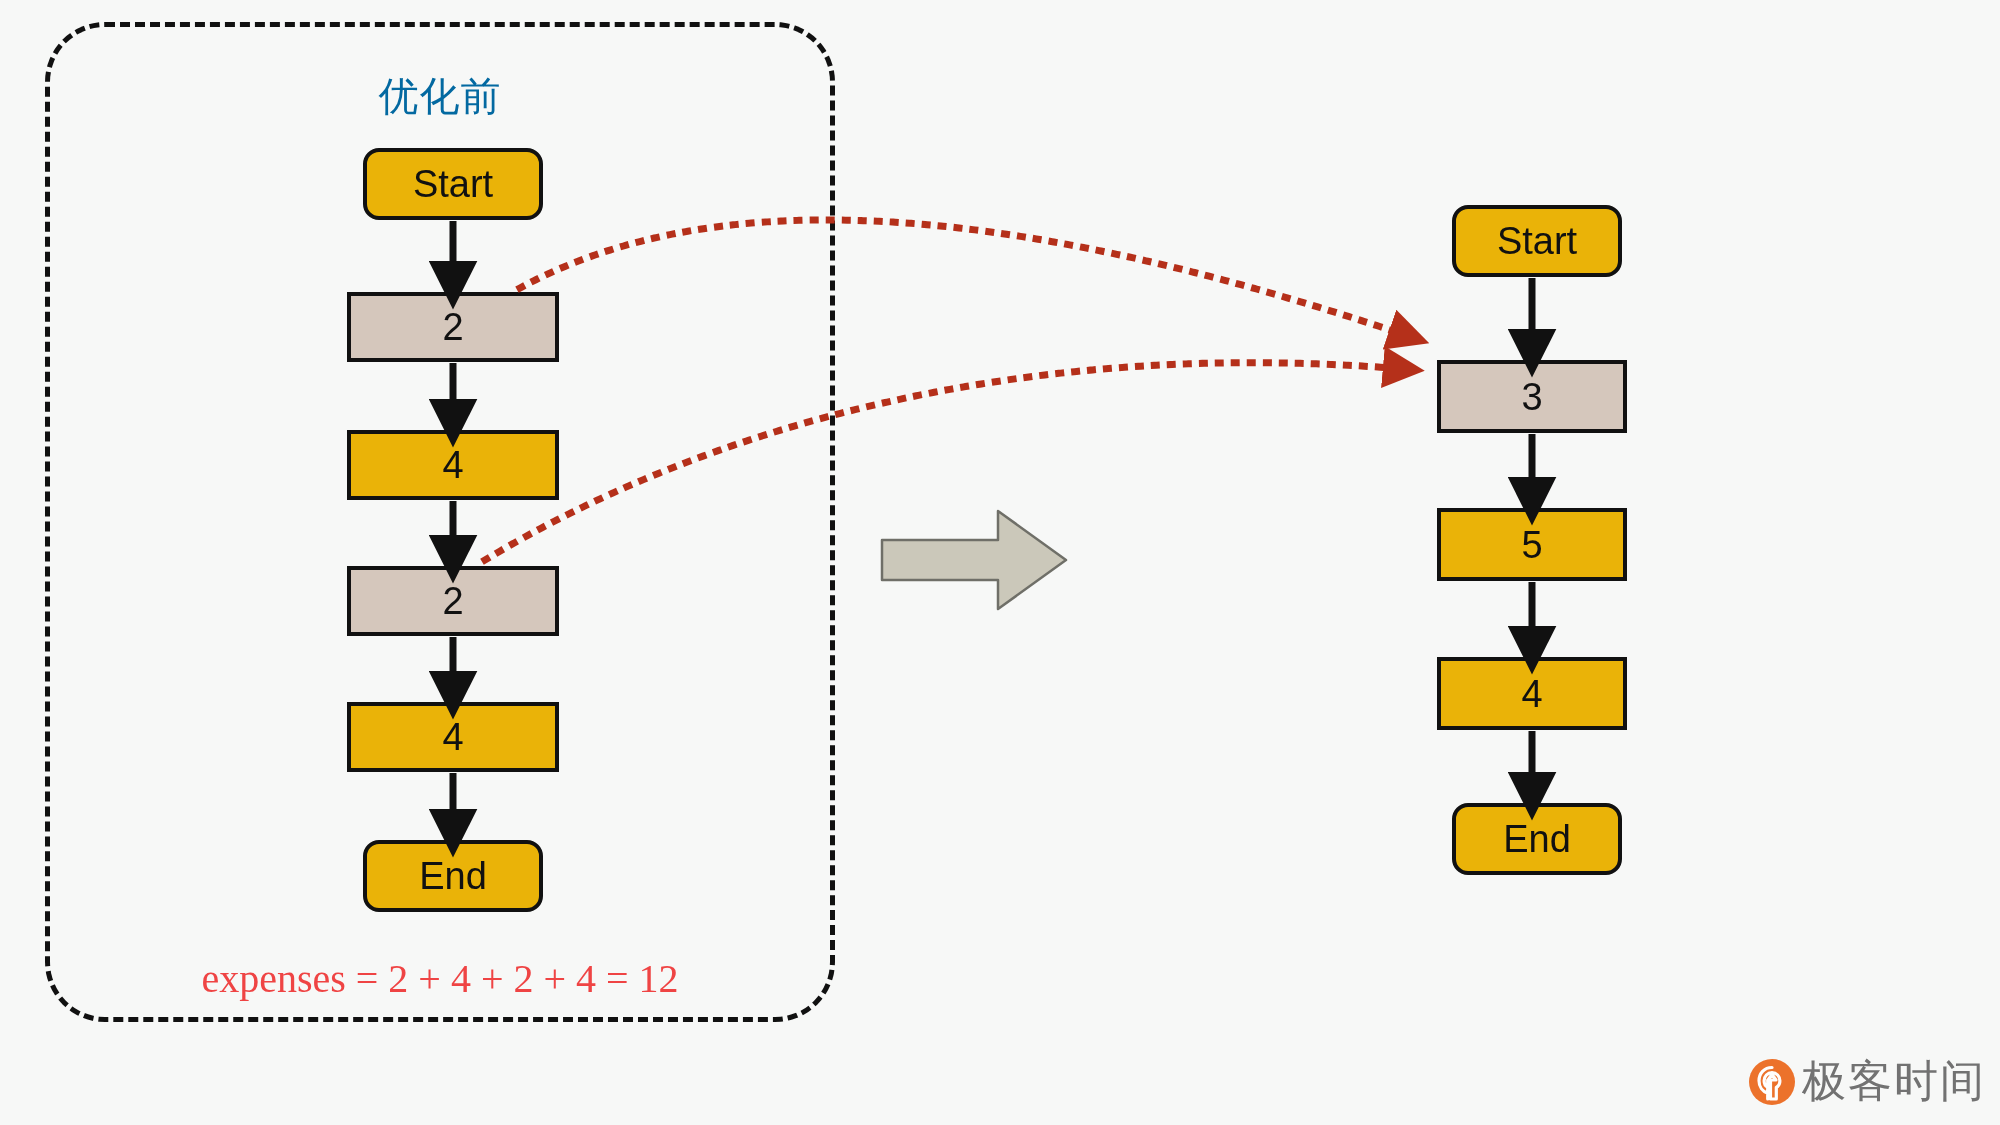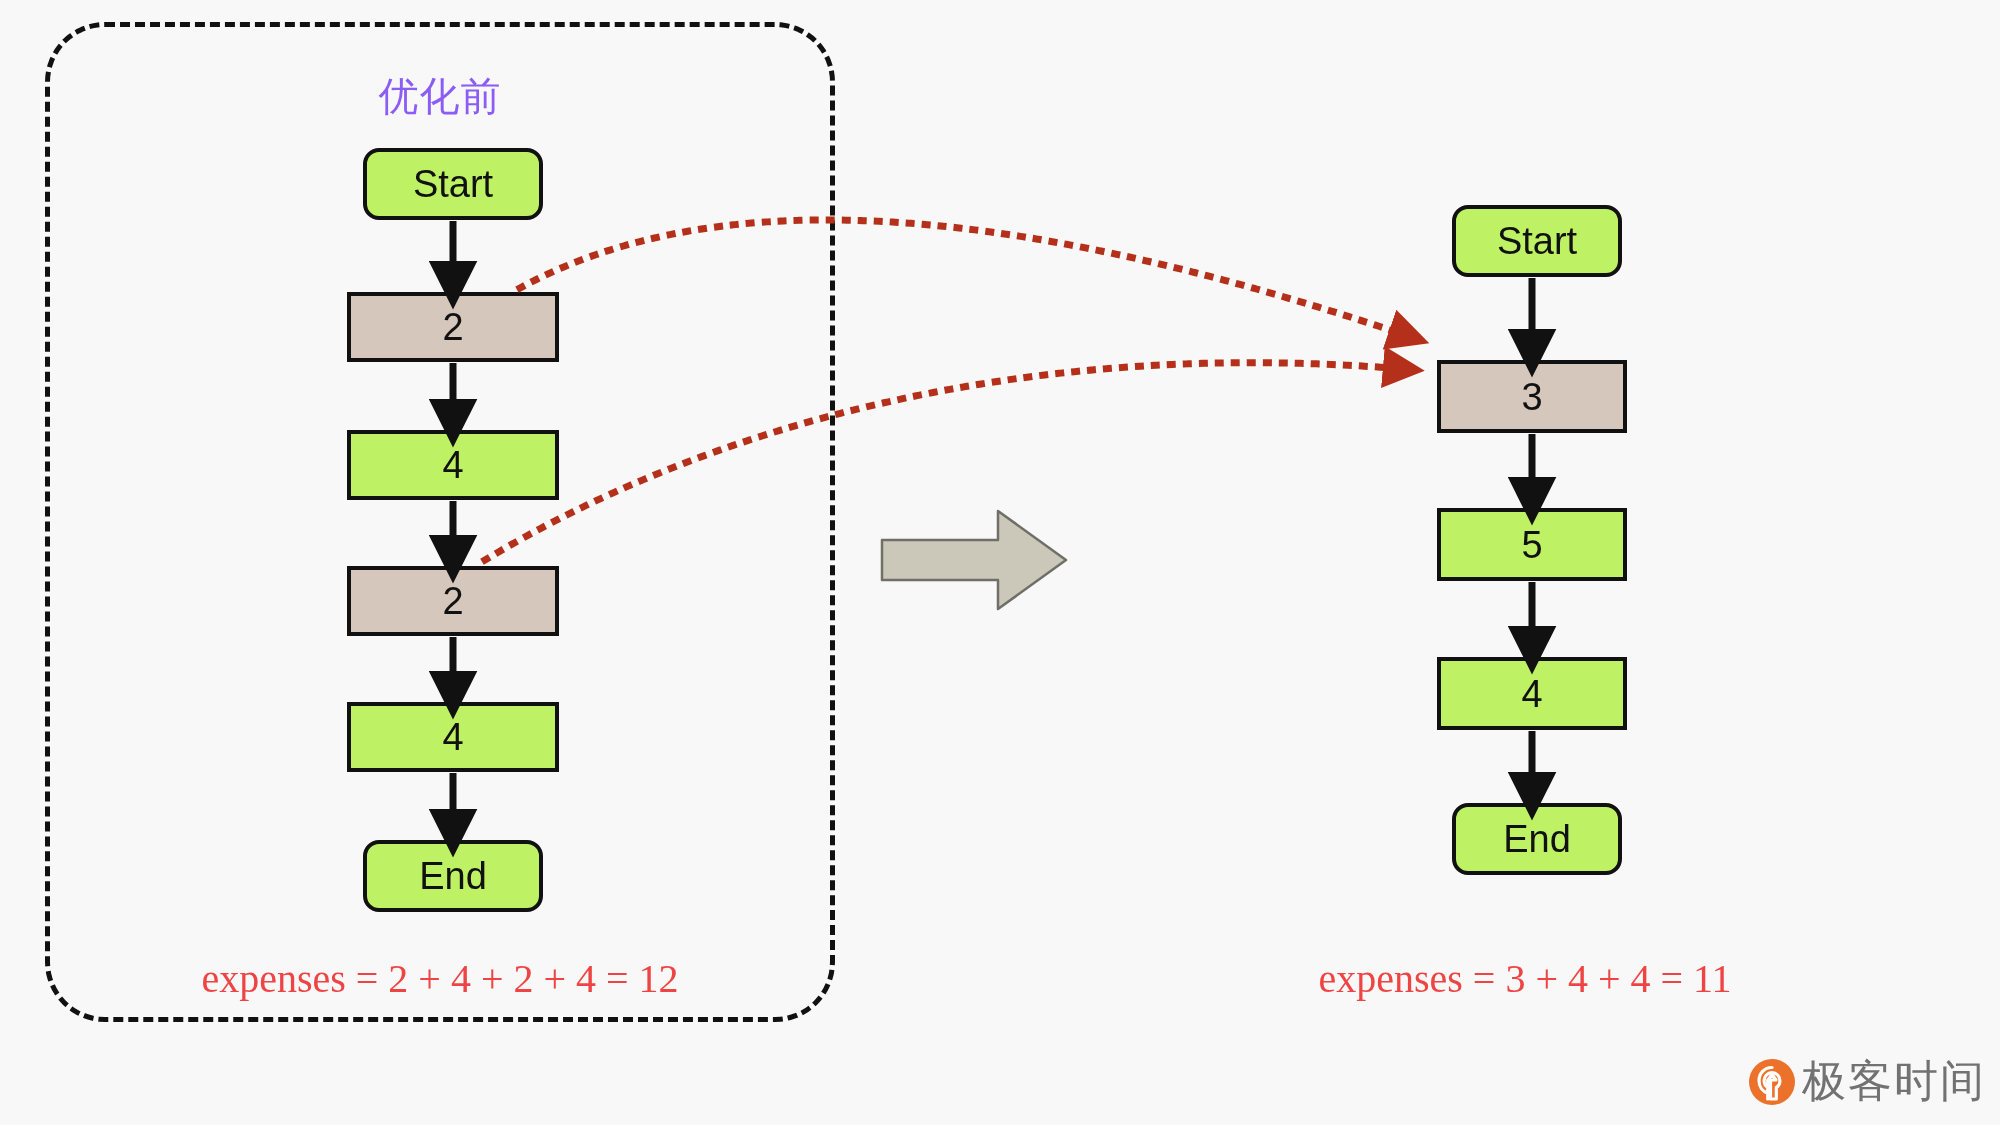--- a/index.html
+++ b/index.html
@@ -25,39 +25,39 @@
   }
   #panel-before { left: 45px;  top: 22px;  width: 790px;  height: 1000px; }
   #panel-after  { left: 1110px; top: 22px; width: 830px;  height: 1000px; }
 
   .panel-title {
     position: absolute;
     width: 100%;
     text-align: center;
     top: 42px;
     font-size: 40px;
-    color: #8b5cf6;
+    color: #0369a1;
     font-family: "DejaVu Sans", "Liberation Sans", sans-serif;
     letter-spacing: 1px;
   }
 
   
   .node {
     position: absolute;
     box-sizing: border-box;
     border: 4px solid #111111;
     display: flex;
     align-items: center;
     justify-content: center;
     font-size: 38px;
     color: #111;
     font-family: "Liberation Sans", sans-serif;
     line-height: 1;
   }
-  .node.teal { background: #bef264; }
+  .node.teal { background: #eab308; }
   .node.tan  { background: #d5c7bc; }
   .node.term {
     border-radius: 16px;
   }
 
   
   .conn {
     position: absolute;
   }
 
@@ -163,21 +163,20 @@
         <path d="M0,0 L6,3 L0,6 z" fill="#b5301a"></path>
       </marker>
     </defs>
 
     <path d="M520,288 C700,190 980,190 1420,340" fill="none" stroke="#b5301a" stroke-width="7" stroke-dasharray="2 14" stroke-linecap="square" marker-end="url(#redArrow)"></path>
 
     <path d="M485,560 C700,430 1020,335 1415,370" fill="none" stroke="#b5301a" stroke-width="7" stroke-dasharray="2 14" stroke-linecap="square" marker-end="url(#redArrow)"></path>
   </svg>
 
   <div class="expenses" id="expenses-before">expenses = 2 + 4 + 2 + 4 = 12</div>
-  <div class="expenses" id="expenses-after">expenses = 3 + 4 + 4 = 11</div>
 
   <div id="watermark">
     <svg width="56" height="56" viewBox="0 0 56 56" xmlns="http://www.w3.org/2000/svg">
       <circle cx="28" cy="28" r="23" fill="#ec6b21"></circle>
       <path d="M28 12 C19.5 12 14 18.5 14 26.5 C14 33 18 38 23.5 39.5 L23.5 33.5 C21 32.3 19.6 29.7 19.6 26.6 C19.6 21.8 23.2 17.8 28 17.8 C32.8 17.8 36.4 21.8 36.4 26.6 C36.4 29.7 35 32.3 32.5 33.5 L32.5 50 L26.8 50 L26.8 24.5 L31 24.5 L28 19.5 L25 24.5 L23.5 24.5 L23.5 50 L32.5 50" fill="none" stroke="#ffffff" stroke-width="0"></path>
       <path d="M28 13.5 C20.2 13.5 15 19.6 15 26.8 C15 32.8 18.6 37.6 23.7 39.2 L23.7 33.4 C21.3 32.1 20.1 29.7 20.1 26.8 C20.1 22.3 23.5 18.6 28 18.6 C32.5 18.6 35.9 22.3 35.9 26.8 C35.9 29.7 34.7 32.1 32.3 33.4 L32.3 45 L26.5 45 L26.5 26 L32 26 L28 20.4 L24 26 L23.7 26 L23.7 45" fill="none" stroke="#ffffff" stroke-width="3.2" stroke-linejoin="round" stroke-linecap="round"></path>
     </svg>
     <span class="wm-text">极客时间</span>
   </div>
 

